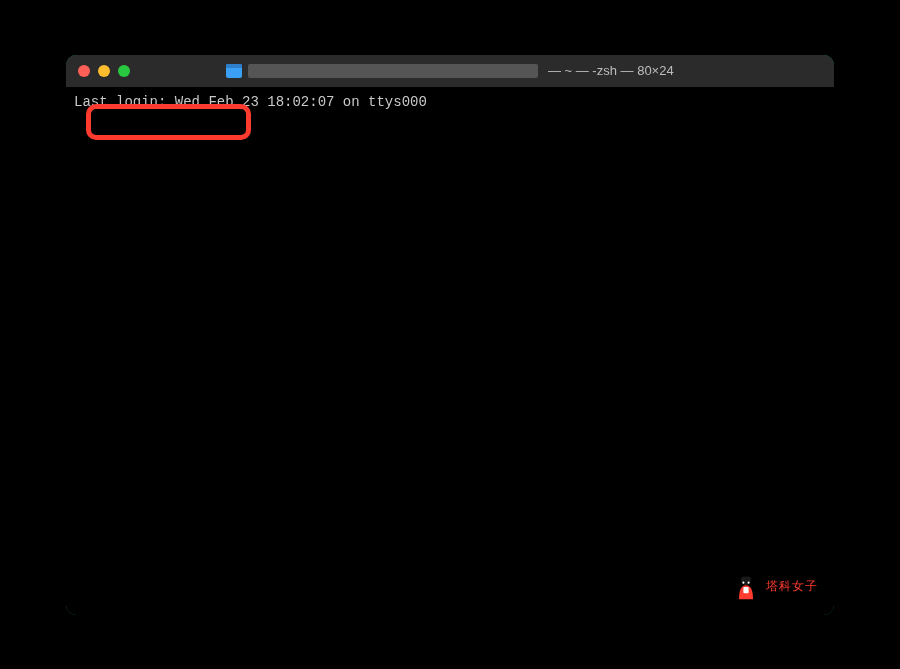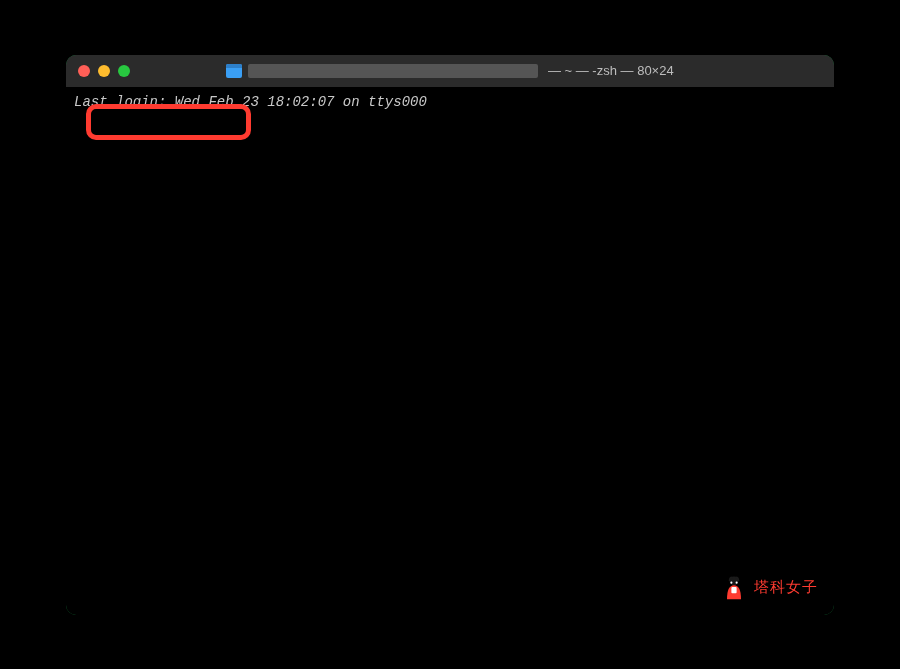--- a/index.html
+++ b/index.html
@@ -87,21 +87,20 @@
       flex: 1;
       background: #000;
       padding: 6px 8px;
       color: #c9c9c9;
       font-size: 14px;
       line-height: 1.4;
       position: relative;
     }
     .terminal-line {
       white-space: pre;
-      font-style: italic;
     }
     .prompt-arrow { color: #2fbf4e; font-weight: bold; }
     .prompt-tilde { color: #3ac9c9; }
     .cmd-text { color: #dcdcdc; }
     .cursor-block {
       display: inline-block;
       width: 9px;
       height: 16px;
       background: #9e9e9e;
       vertical-align: text-bottom;
@@ -126,21 +125,21 @@
       gap: 6px;
     }
     .watermark-icon {
       width: 28px;
       height: 28px;
       position: relative;
     }
     .watermark-icon svg { width: 100%; height: 100%; }
     .watermark-text {
       color: #ff3b30;
-      font-size: 15px;
+      font-size: 12px;
       font-weight: 400;
       font-family: Liberation Sans, sans-serif;
       letter-spacing: 1px;
     }
   </style>
 </head>
 <body>
 
 <div class="terminal-window">
   <div class="title-bar">

